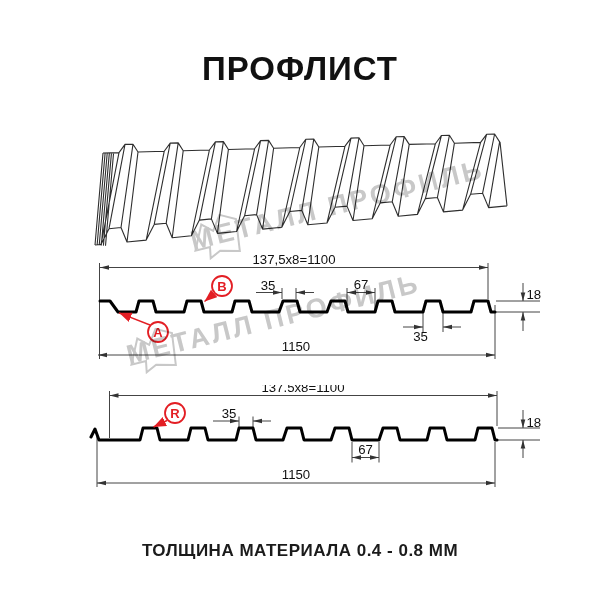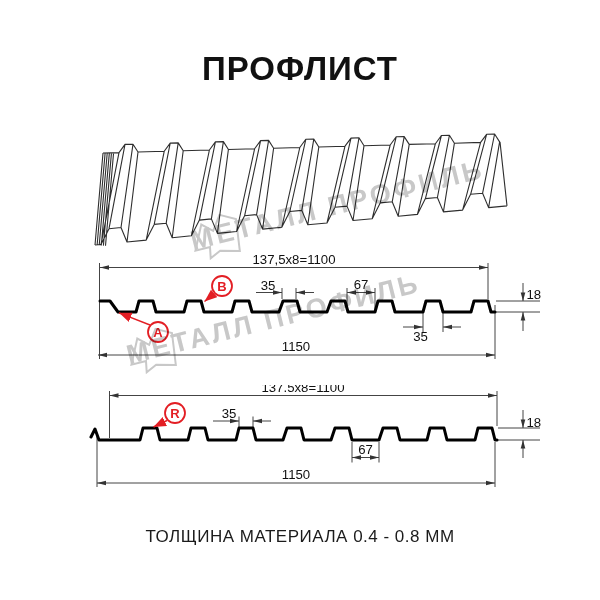--- a/index.html
+++ b/index.html
@@ -2,22 +2,22 @@
 <html><head>
 <meta charset="utf-8">
 <style>
   html,body{margin:0;padding:0;background:#fff;}
   .canvas{position:relative;width:600px;height:600px;background:#fff;overflow:hidden;
           font-family:"Liberation Sans",sans-serif;color:#151515;}
   .title{position:absolute;left:0;top:50px;width:600px;text-align:center;
          font-size:33px;font-weight:700;letter-spacing:1px;color:#111;}
   .subtitle{position:absolute;left:0;top:90px;width:600px;text-align:center;
             font-size:17px;font-weight:400;letter-spacing:1px;color:#222;}
-  .footer{position:absolute;left:0;top:527px;width:600px;text-align:center;
-          font-size:17px;font-weight:400;letter-spacing:.5px;color:#1b1b1b;}
+  .footer{position:absolute;left:0;top:541px;width:600px;text-align:center;
+          font-size:17px;font-weight:700;letter-spacing:.5px;color:#1b1b1b;}
   svg{position:absolute;left:0;display:block;}
   #iso{top:126px;}
   #prof1{top:255px;}
   #prof2{top:385px;}
   .dimtxt{font-family:"Liberation Sans",sans-serif;font-size:13.2px;fill:#111;}
   .marktxt{font-family:"Liberation Sans",sans-serif;font-size:13px;font-weight:700;fill:#e31e24;}
   .wm{position:absolute;display:flex;align-items:center;gap:10px;color:#c8c8c8;
       mix-blend-mode:multiply;pointer-events:none;transform-origin:26px 22px;
       transform:rotate(-14deg);}
   .wm span{font-size:27px;font-weight:700;letter-spacing:3px;white-space:nowrap;}

